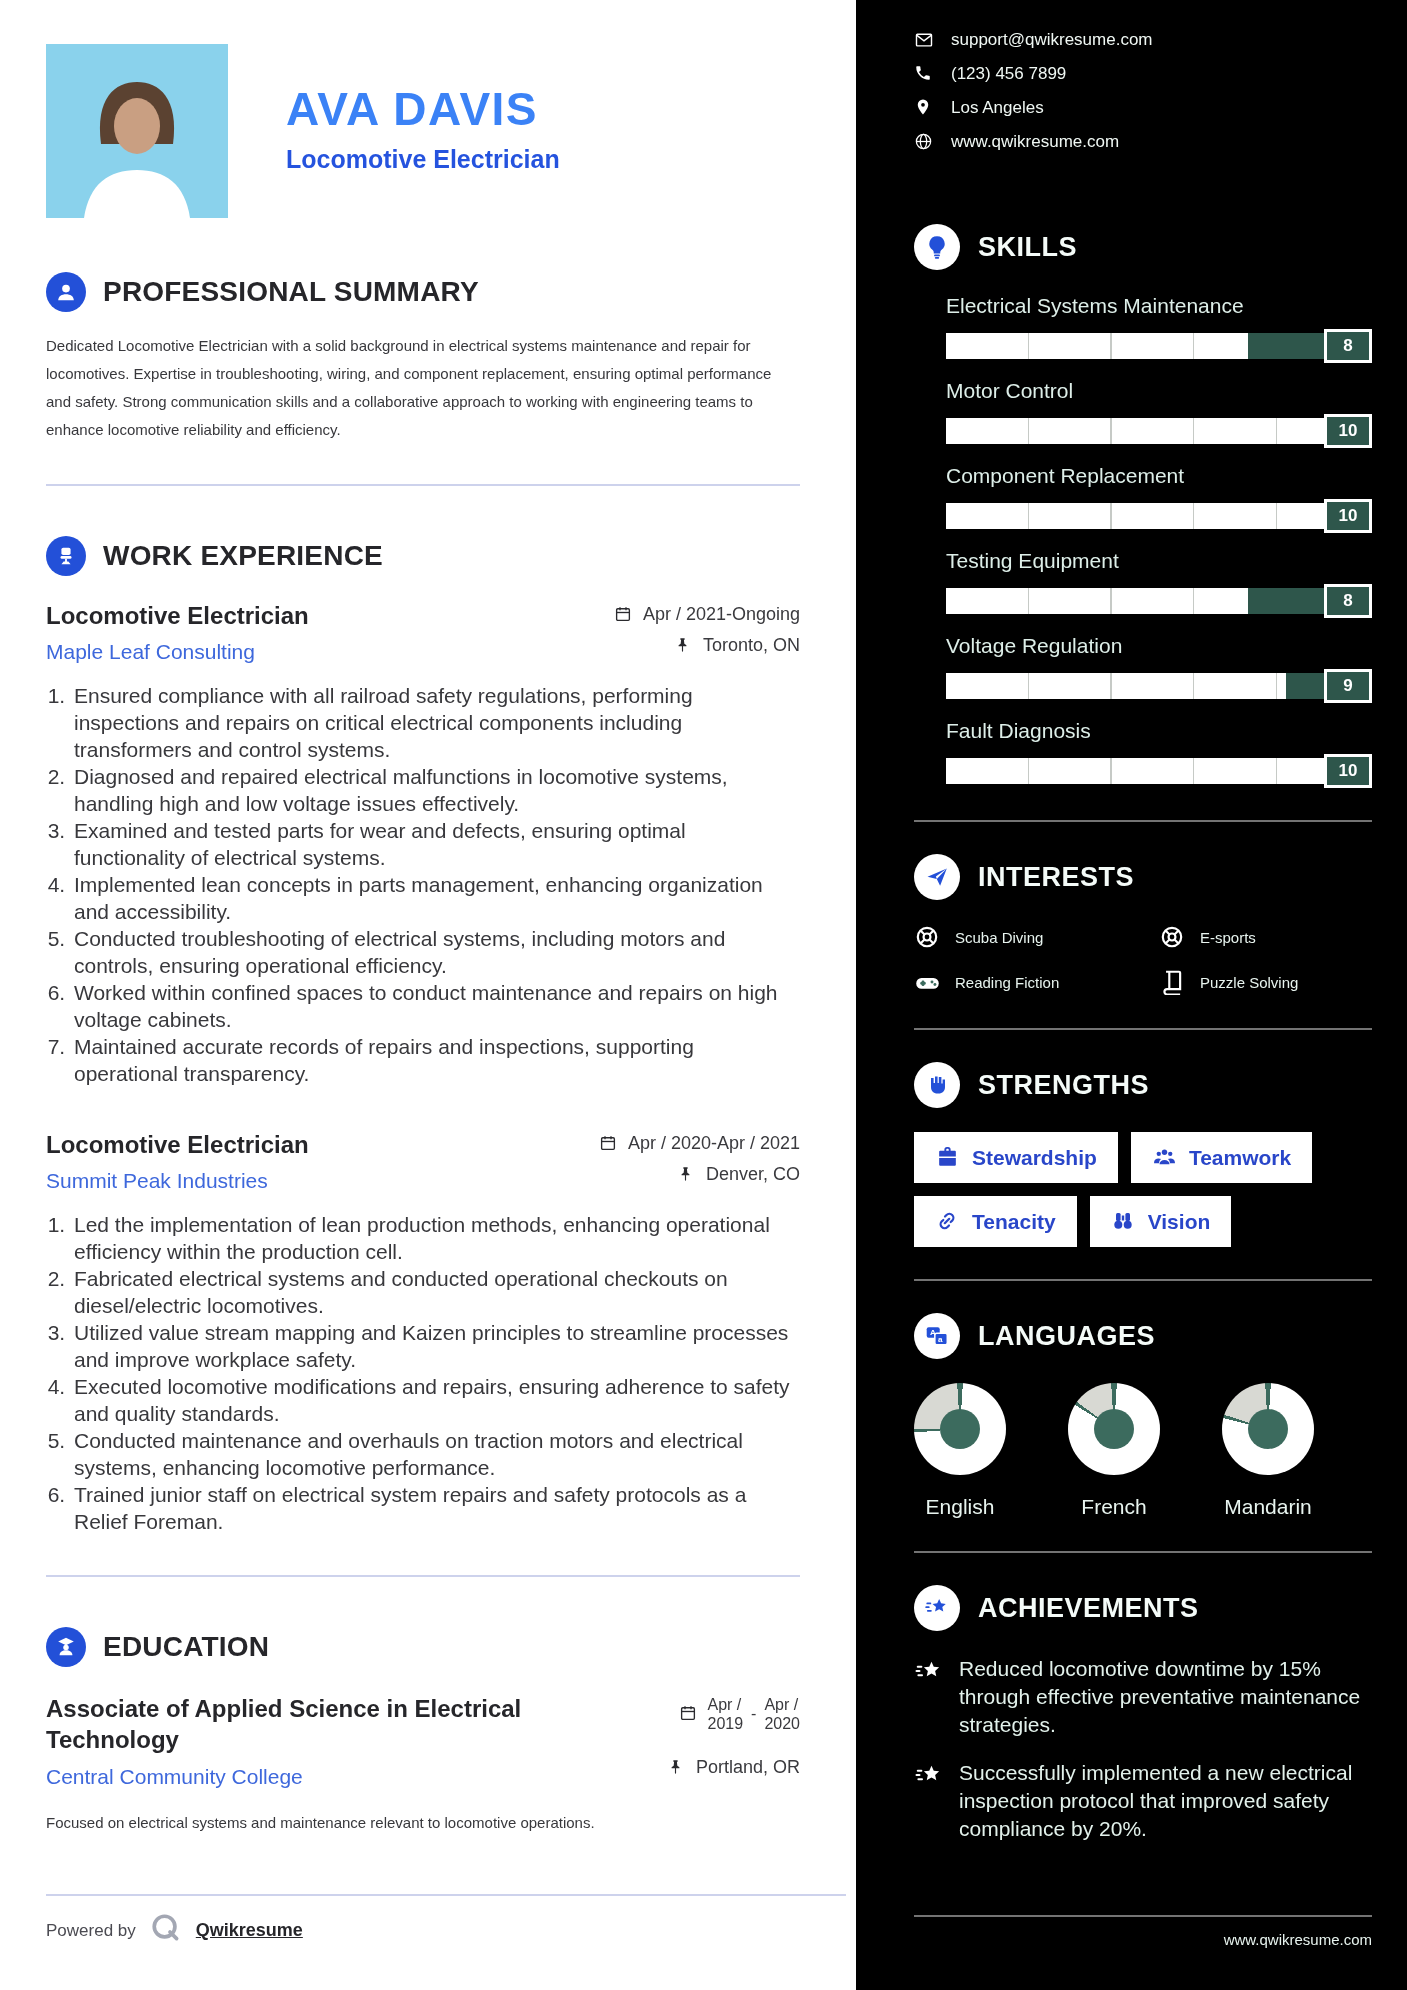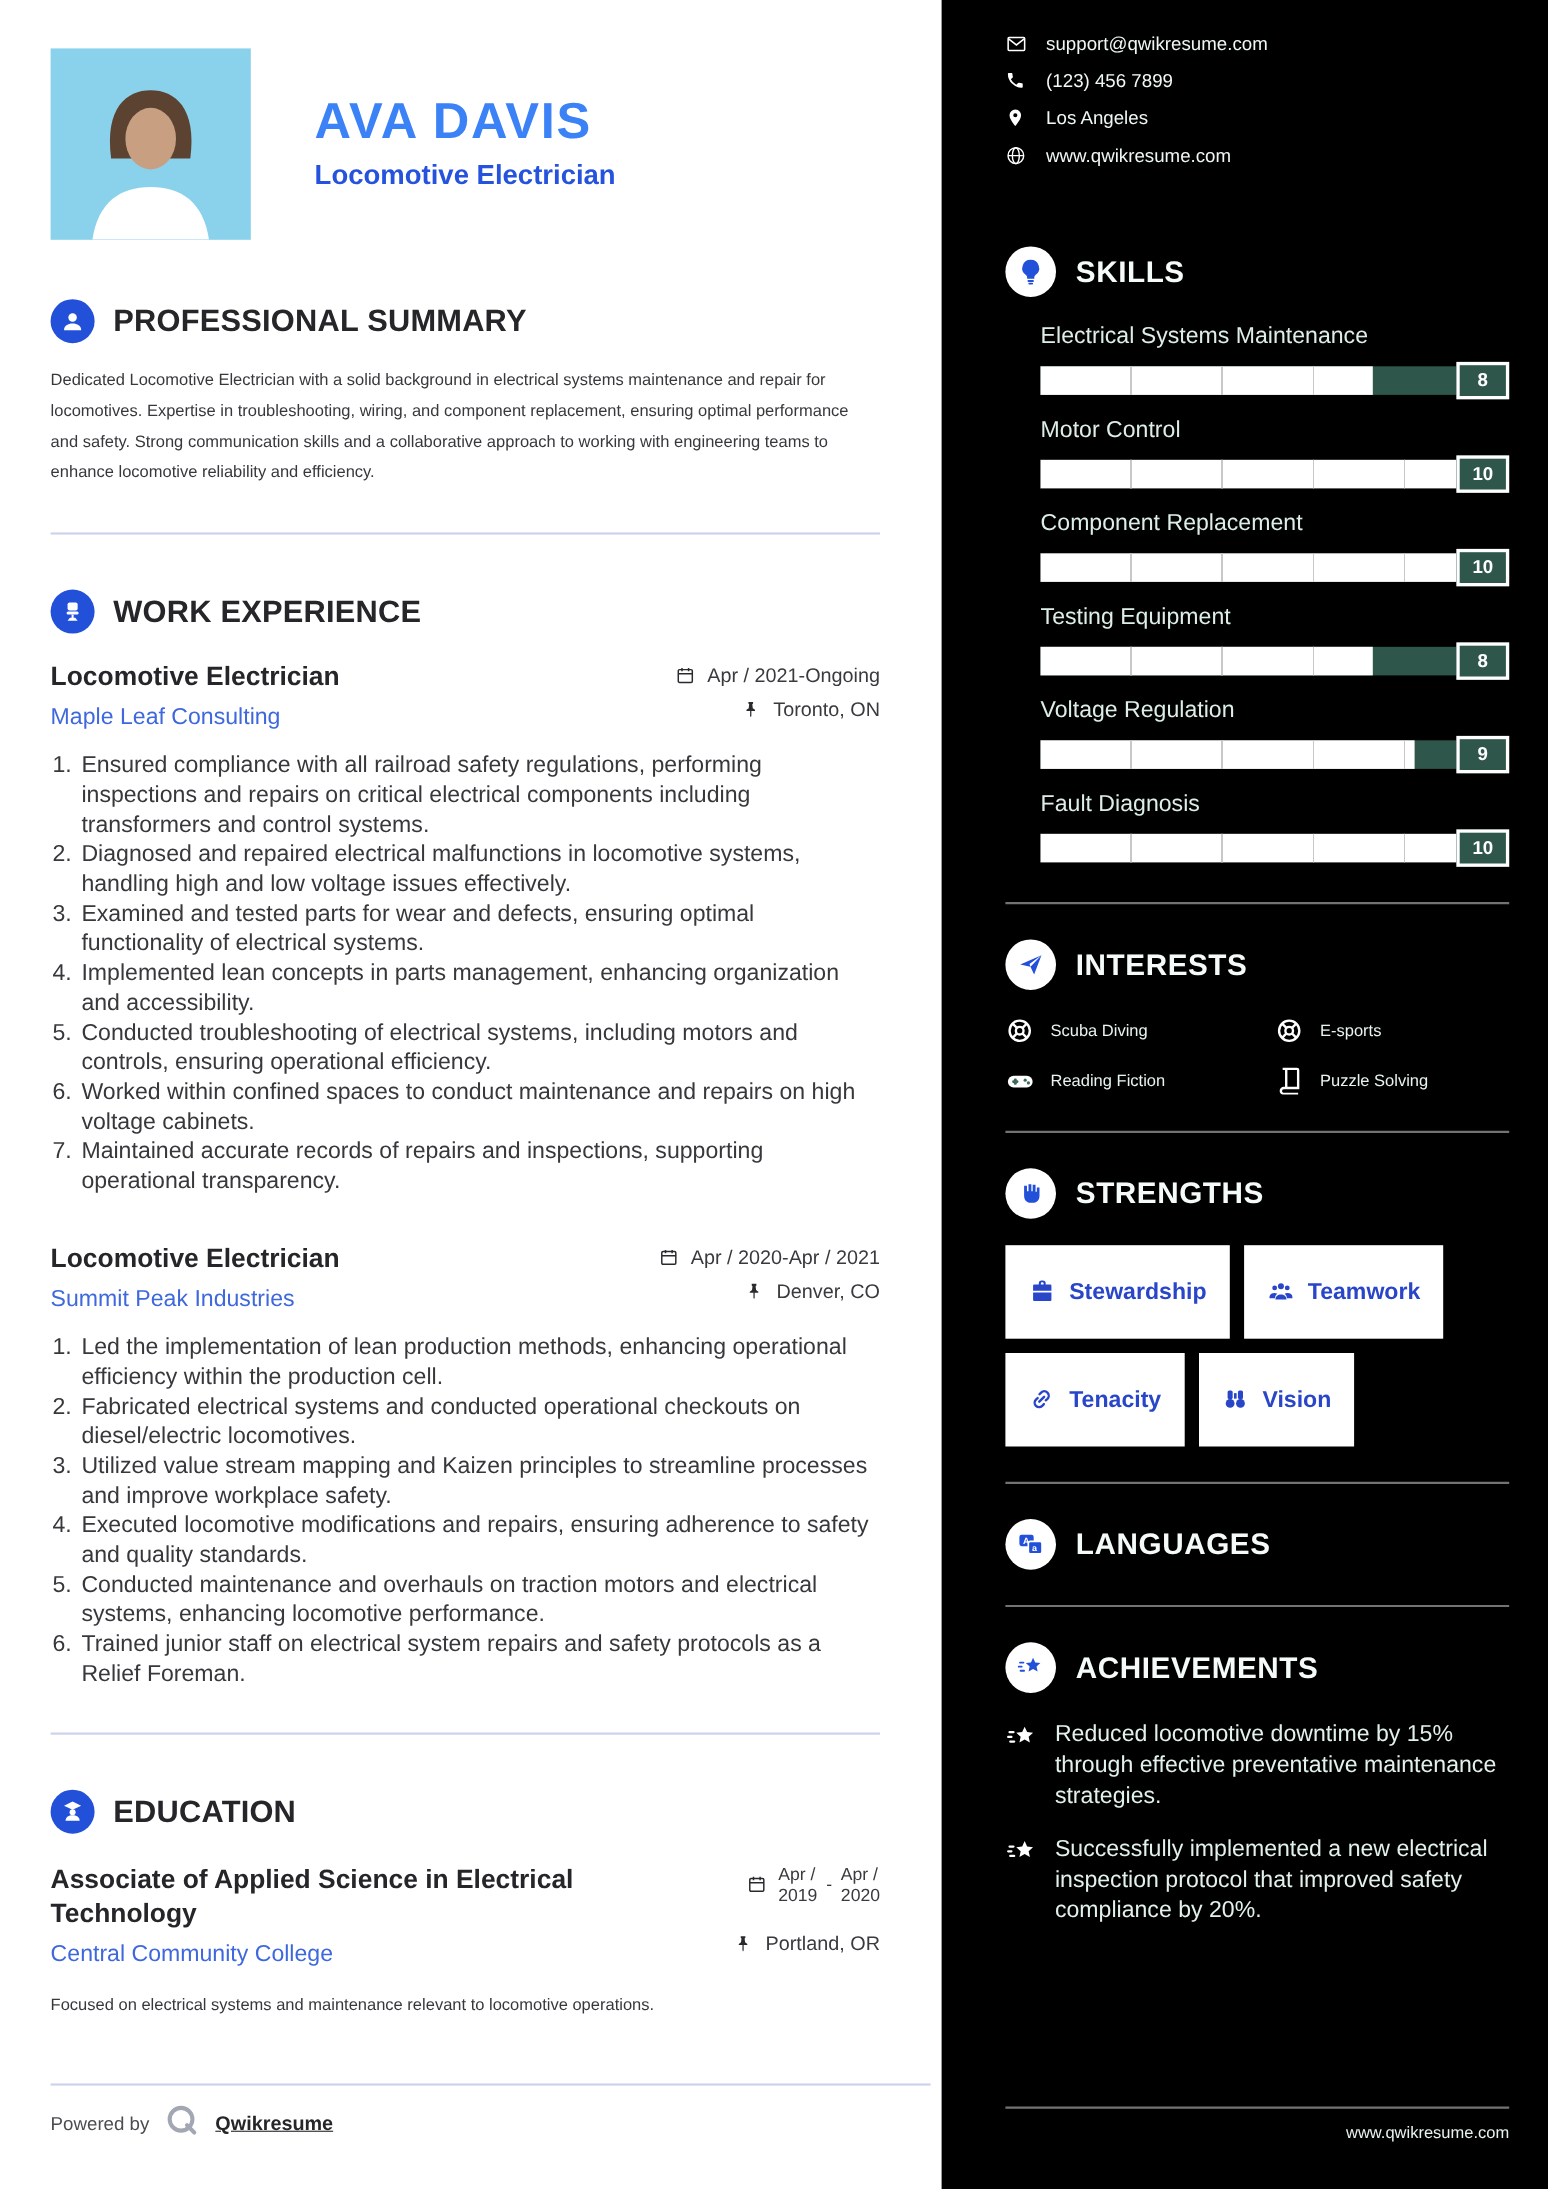--- a/index.html
+++ b/index.html
@@ -66,21 +66,21 @@
   .skill-badge{width:48px;height:34px;box-sizing:border-box;border:3px solid #ffffff;background:#2E564B;
     color:#fff;font-size:17px;font-weight:bold;display:flex;align-items:center;justify-content:center;flex:none;}
 
   .side-divider{border:none;border-top:2px solid rgba(255,255,255,.45);margin:32px 0;}
 
   .interests-grid{display:grid;grid-template-columns:245px 1fr;row-gap:18px;}
   .interest{display:flex;align-items:center;gap:14px;font-size:15px;color:#E8F4EF;}
   .i-ic{width:27px;height:27px;flex:none;display:flex;}
 
   .chips{display:flex;flex-wrap:wrap;gap:13px;}
-  .chip{display:inline-flex;align-items:center;gap:12px;background:#ffffff;padding:30px 21px;
+  .chip{display:inline-flex;align-items:center;gap:12px;background:#ffffff;padding:13px 21px;
         font-size:21px;color:#2946C9;font-weight:bold;}
   .chip .i-ic{width:25px;height:25px;}
 
   .langs{display:flex;gap:62px;margin-top:6px;}
   .lang{display:flex;flex-direction:column;align-items:center;}
   .donut{width:92px;height:92px;border-radius:50%;position:relative;}
   .donut::after{content:"";position:absolute;inset:26px;background:#3C6B5E;border-radius:50%;}
   .lang-name{margin-top:20px;font-size:21px;color:#E8F4EF;}
 
   .ach-item{display:flex;gap:15px;margin-bottom:20px;}
@@ -520,20 +520,34 @@
         <span class="side-icon">
           <svg viewBox="0 0 24 24" width="26" height="26">
               <rect x="2.5" y="4" width="12" height="9.5" rx="1.8" fill="#2350D8"></rect>
               <text x="5.5" y="11.5" font-size="7.5" fill="#fff" font-weight="bold" font-family="sans-serif">A</text>
               <rect x="10" y="9.5" width="11.5" height="10.5" rx="1.8" fill="#2350D8" stroke="#fff" stroke-width="1.4"></rect>
               <text x="13" y="17.5" font-size="7.5" fill="#fff" font-weight="bold" font-family="sans-serif">a</text>
             </svg>
         </span>
         <h2>LANGUAGES</h2>
       </div>
+      <div class="langs">
+        <div class="lang">
+          <div class="donut" style="background: conic-gradient(rgb(60, 107, 94) 0deg, rgb(60, 107, 94) 1%, rgb(255, 255, 255) 1%, rgb(255, 255, 255) 73.8%, rgb(60, 107, 94) 73.8%, rgb(60, 107, 94) 75%, rgb(216, 217, 211) 75%, rgb(216, 217, 211) 99%, rgb(60, 107, 94) 99%, rgb(60, 107, 94) 100%);"></div>
+          <div class="lang-name">English</div>
+        </div>
+        <div class="lang">
+          <div class="donut" style="background: conic-gradient(rgb(60, 107, 94) 0deg, rgb(60, 107, 94) 1%, rgb(255, 255, 255) 1%, rgb(255, 255, 255) 83.8%, rgb(60, 107, 94) 83.8%, rgb(60, 107, 94) 85%, rgb(216, 217, 211) 85%, rgb(216, 217, 211) 99%, rgb(60, 107, 94) 99%, rgb(60, 107, 94) 100%);"></div>
+          <div class="lang-name">French</div>
+        </div>
+        <div class="lang">
+          <div class="donut" style="background: conic-gradient(rgb(60, 107, 94) 0deg, rgb(60, 107, 94) 1%, rgb(255, 255, 255) 1%, rgb(255, 255, 255) 78.8%, rgb(60, 107, 94) 78.8%, rgb(60, 107, 94) 80%, rgb(216, 217, 211) 80%, rgb(216, 217, 211) 99%, rgb(60, 107, 94) 99%, rgb(60, 107, 94) 100%);"></div>
+          <div class="lang-name">Mandarin</div>
+        </div>
+      </div>
     </section>
 
     <hr class="side-divider">
 
     <section>
       <div class="side-sec-head">
         <span class="side-icon">
           <svg viewBox="0 0 24 24" width="26" height="26" fill="#2350D8">
               <path d="M14 3.8l1.8 3.9 4.3.5-3.2 2.9.9 4.2-3.8-2.2-3.8 2.2.9-4.2-3.2-2.9 4.3-.5z"></path>
               <rect x="2.2" y="7" width="4.5" height="1.6" rx=".8"></rect>

